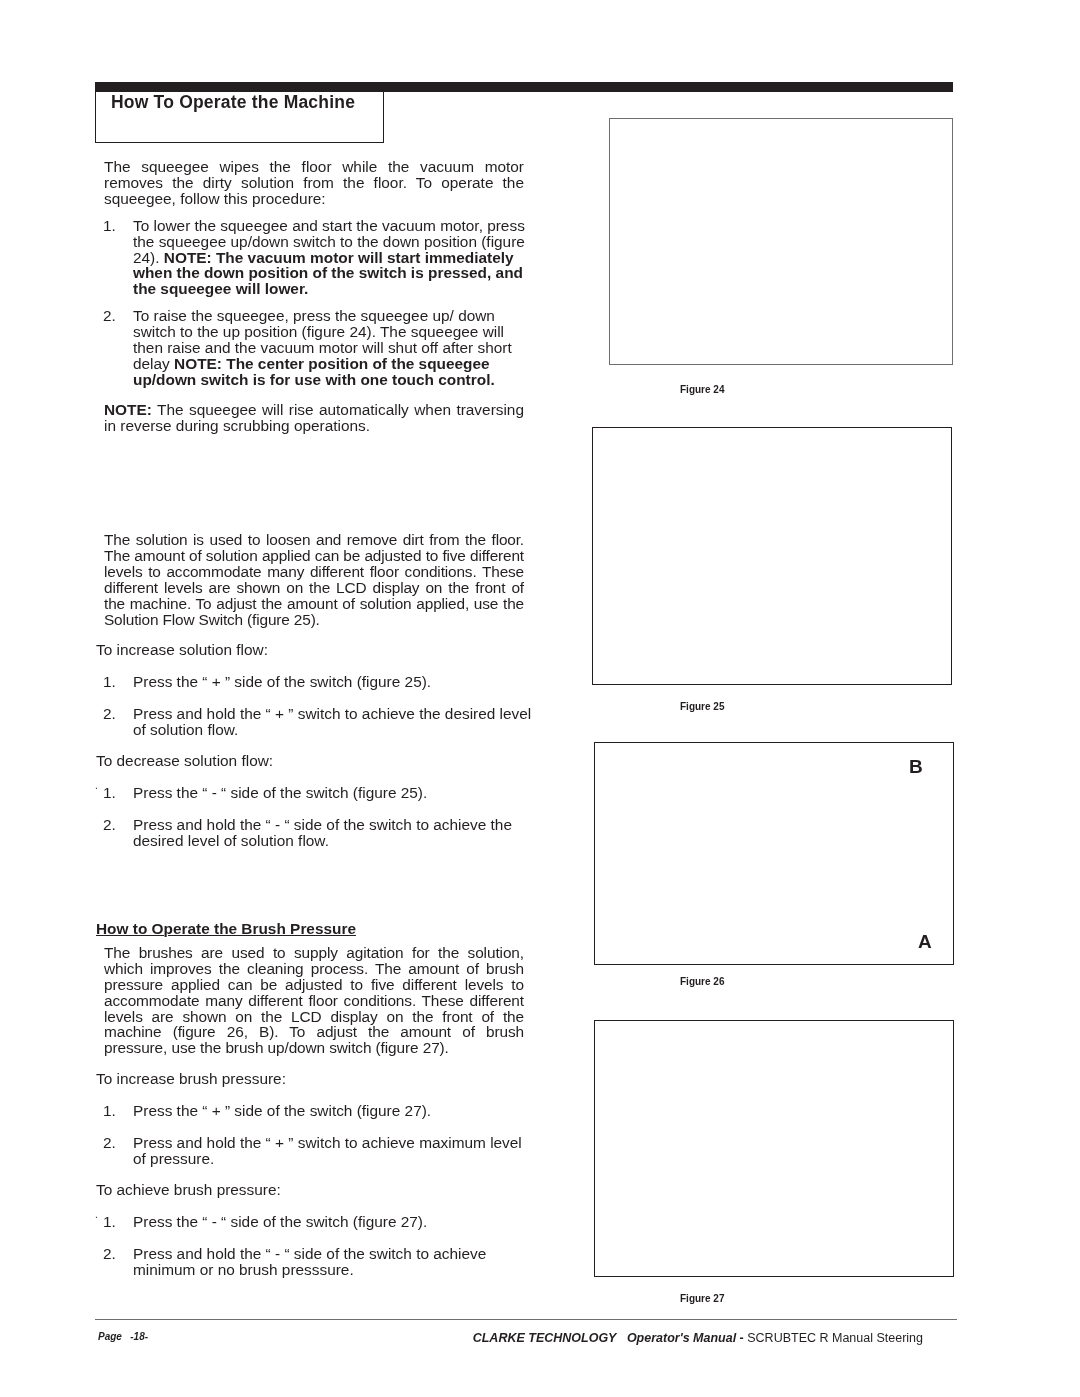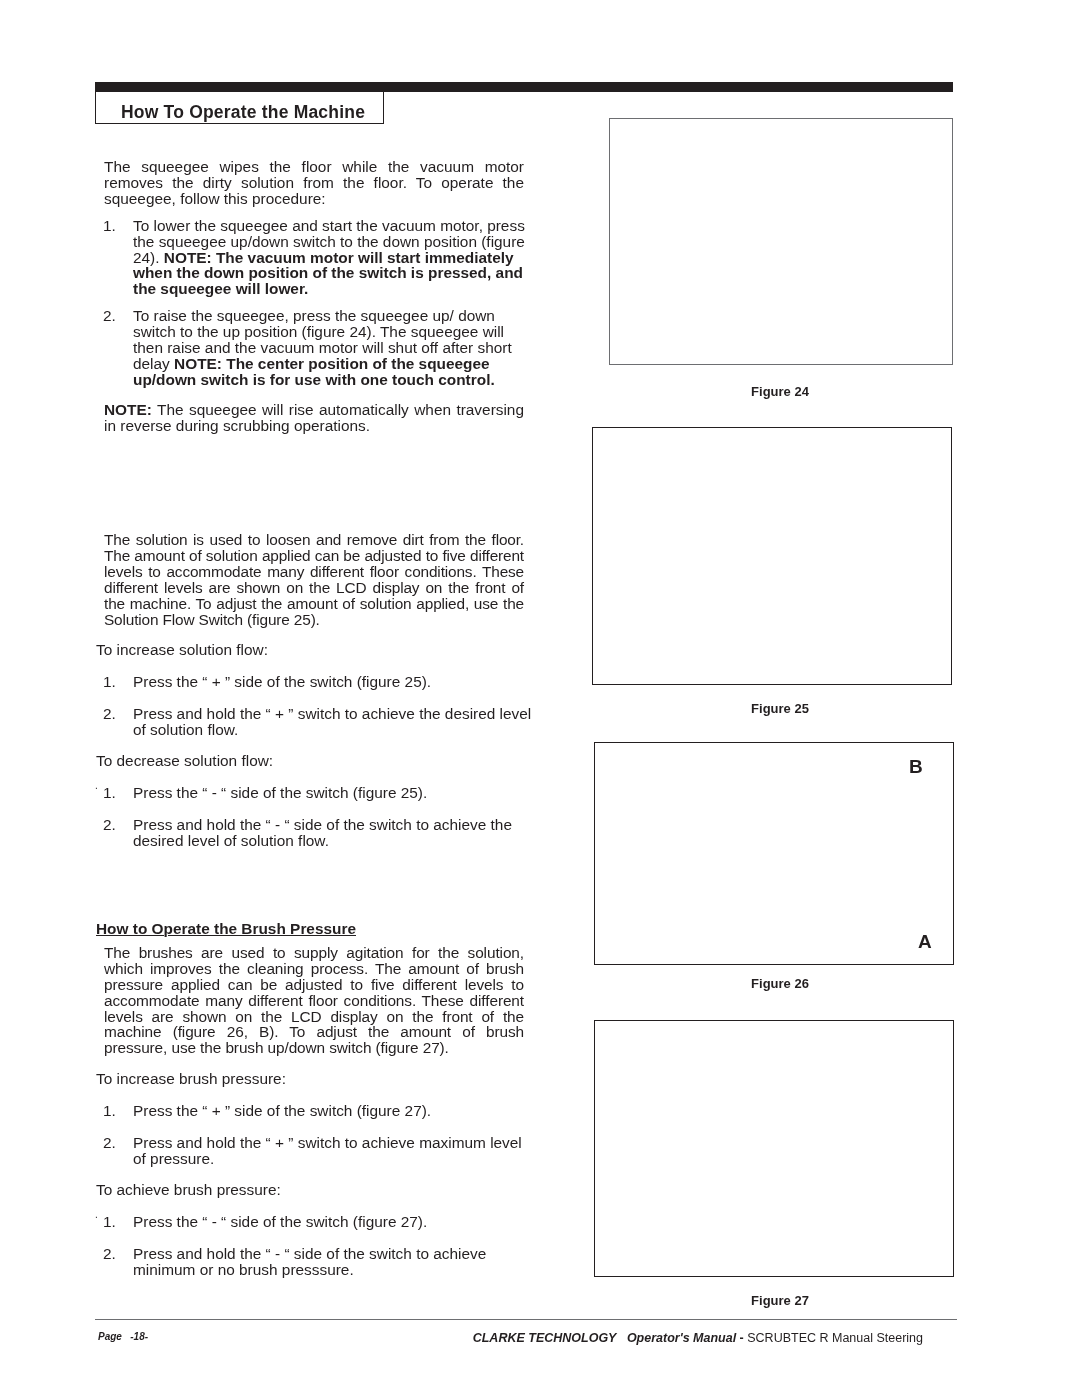--- a/index.html
+++ b/index.html
@@ -21,27 +21,27 @@
       top: 82px;
       width: 858px;
       height: 10px;
       background: #231f20;
     }
     .title-box {
       position: absolute;
       left: 95px;
       top: 92px;
       width: 289px;
-      height: 32px;
+      height: 51px;
       border: 1.5px solid #231f20;
       border-top: none;
       box-sizing: border-box;
       display: flex;
-      align-items: flex-end;
-      padding-left: 25px;
+      align-items: flex-start;
+      padding-left: 15px;
     }
     .title-box span {
       font-weight: bold;
       font-size: 17.5px;
       letter-spacing: 0.2px;
       white-space: nowrap;
     }
     .col-left {
       position: absolute;
       left: 96px;
@@ -81,23 +81,23 @@
       border: 1.5px solid #231f20;
       box-sizing: border-box;
       background: #ffffff;
     }
     .figure-box.light {
       border-color: #6d6e71;
     }
     .fig-label {
       position: absolute;
       font-weight: bold;
-      font-size: 13px;
+      font-size: 10px;
       width: 200px;
-      text-align: center;
+      text-align: left;
     }
     .callout {
       position: absolute;
       font-weight: bold;
       font-size: 19px;
     }
     .footer-line {
       position: absolute;
       left: 95px;
       top: 1319px;

